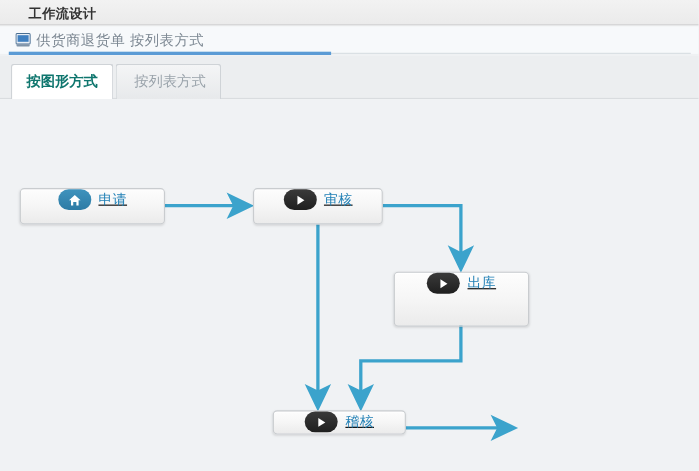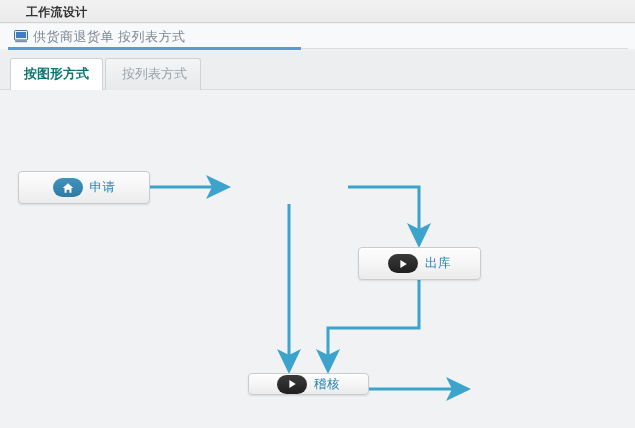--- a/index.html
+++ b/index.html
@@ -141,23 +141,24 @@
   
   .node {
     position: absolute;
     box-sizing: border-box;
     background: linear-gradient(to bottom, #fdfdfd 0%, #f6f6f6 48%, #ebebeb 100%);
     border: 1px solid #c9cccf;
     border-radius: 4px;
     box-shadow: 0 1px 2px rgba(0,0,0,0.10), inset 0 1px 0 #ffffff;
     z-index: 5;
     display: flex;
-    align-items: center;
+    align-items: flex-start;
     justify-content: center;
     cursor: default;
+    text-decoration: underline;
   }
   .node-inner {
     display: flex;
     align-items: center;
     gap: 7px;
   }
   .node-badge {
     width: 30px;
     height: 19px;
     border-radius: 10px;
@@ -241,28 +242,38 @@
       <div class="node-inner">
         <span class="node-badge blue">
           <svg viewBox="0 0 16 16" width="12" height="12" fill="#ffffff">
             <path d="M8 1.6 L15 8 L12.6 8 L12.6 14.4 L9.9 14.4 L9.9 10.2 L6.1 10.2 L6.1 14.4 L3.4 14.4 L3.4 8 L1 8 Z"></path>
           </svg>
         </span>
         <span class="node-label">申请</span>
       </div>
     </div>
 
-
-    <div class="node" style="left:358px; top:157px; width:123px; height:33px;">
+    <div class="node" style="left:230px; top:81px; width:118px; height:33px;">
       <div class="node-inner">
         <span class="node-badge dark">
           <svg viewBox="0 0 16 16" width="12" height="12" fill="#ffffff">
             <path d="M4.5 2.6 L13 8 L4.5 13.4 Z"></path>
           </svg>
         </span>
+        <span class="node-label">审核</span>
+      </div>
+    </div>
+
+    <div class="node" style="left:358px; top:157px; width:123px; height:50px;">
+      <div class="node-inner">
+        <span class="node-badge dark">
+          <svg viewBox="0 0 16 16" width="12" height="12" fill="#ffffff">
+            <path d="M4.5 2.6 L13 8 L4.5 13.4 Z"></path>
+          </svg>
+        </span>
         <span class="node-label">出库</span>
       </div>
     </div>
 
     <div class="node" style="left:248px; top:283px; width:121px; height:22px;">
       <div class="node-inner">
         <span class="node-badge dark">
           <svg viewBox="0 0 16 16" width="12" height="12" fill="#ffffff">
             <path d="M4.5 2.6 L13 8 L4.5 13.4 Z"></path>
           </svg>

